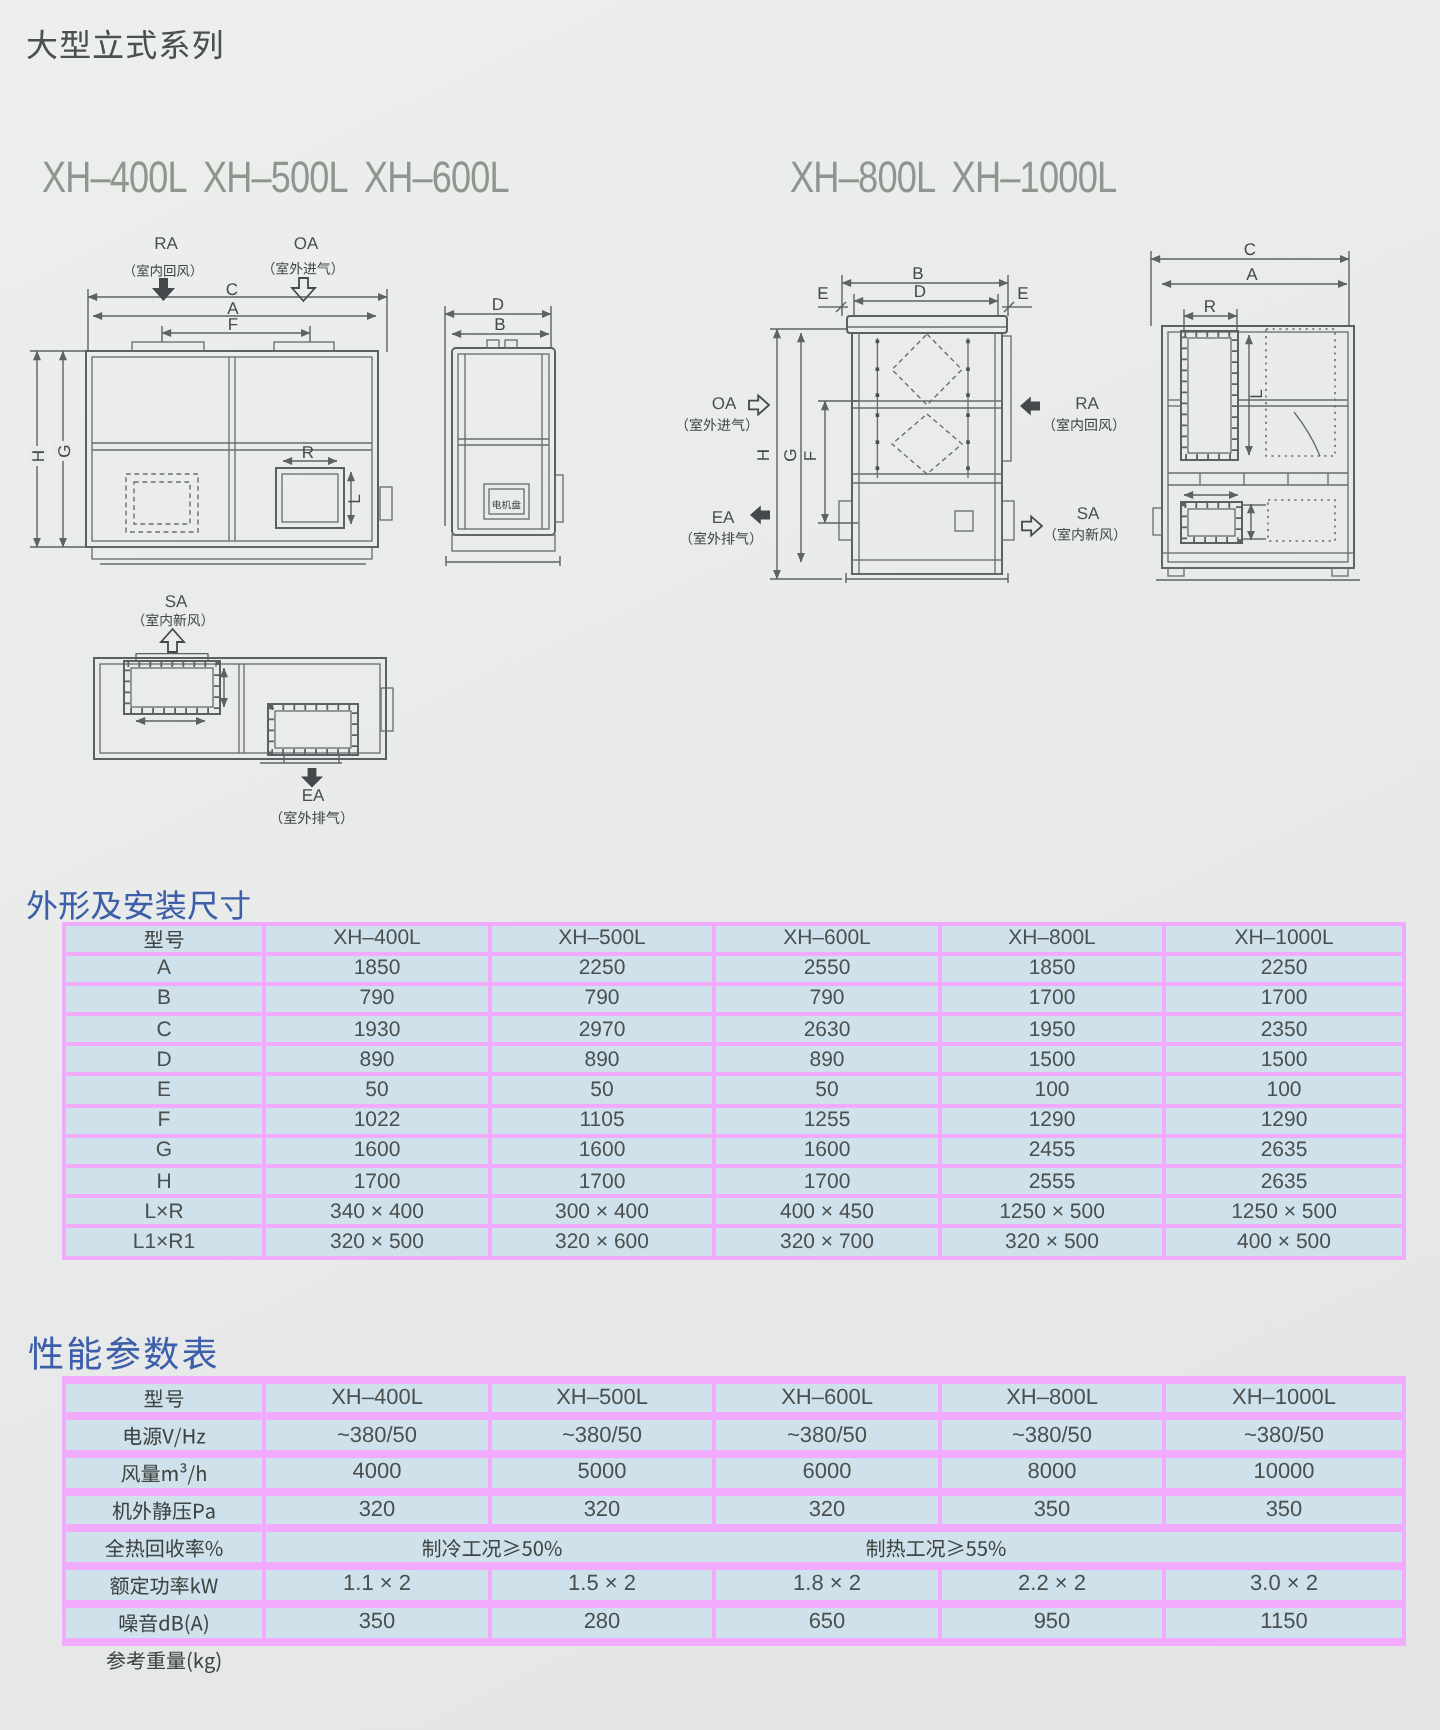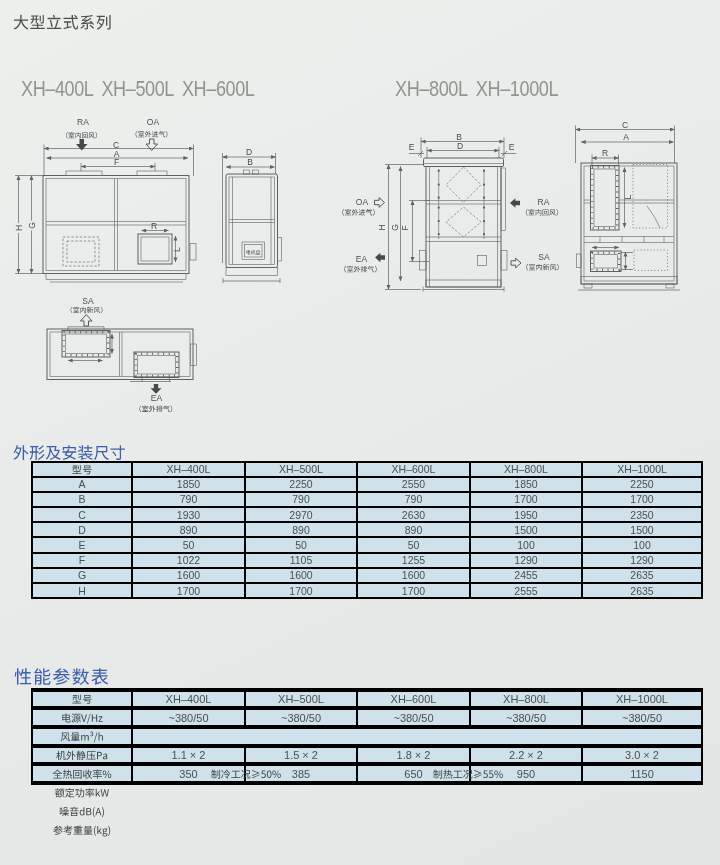--- a/index.html
+++ b/index.html
@@ -8,21 +8,21 @@
 svg{position:absolute;left:0;top:0}
 .ln{fill:none;stroke:#5b6062;stroke-width:1}
 .tn{fill:none;stroke:#666b6d;stroke-width:0.65}
 .dim{fill:none;stroke:#5d6263;stroke-width:0.7}
 .dsh{fill:none;stroke:#696e70;stroke-width:0.7;stroke-dasharray:2.4 1.8}
 .dot2{fill:none;stroke:#696e70;stroke-width:0.8;stroke-dasharray:1.1 2.2}
 .tick{fill:none;stroke:#5b6062;stroke-width:2.6;stroke-dasharray:0.9 4.6}
 .lab{font:8.5px "Liberation Sans",sans-serif;fill:#45494b;text-anchor:middle}
 .lab2{font:8.5px "Liberation Sans",sans-serif;fill:#4a4f50;text-anchor:middle}
 .lab3{font:8.5px "Liberation Sans",sans-serif;fill:#4a4f50;text-anchor:middle}
-table{position:absolute;border-collapse:separate;table-layout:fixed;z-index:2;background:#000000}
+table{position:absolute;border-collapse:separate;table-layout:fixed;z-index:2;background:#f0abfc}
 td{background:#cfe1ea;padding:0;text-align:center;vertical-align:middle;
 color:#4a504f;overflow:hidden;white-space:nowrap}
 #t1{left:31px;top:460.5px;border-spacing:2px;font-size:10.5px}
 #t1 td{height:13.2px}
 #t2{left:31px;top:687.7px;border-spacing:2px 4px;font-size:11px}
 #t2 td{height:14.7px}
 .sub{position:absolute;color:#8f958f;font-size:22px;letter-spacing:-0.5px;word-spacing:5px;z-index:2;transform-origin:0 50%}
 </style></head>
 <body>
 
@@ -105,20 +105,36 @@
         <td>2635</td>
       </tr>
 <tr>
         <td>H</td>
         <td>1700</td>
         <td>1700</td>
         <td>1700</td>
         <td>2555</td>
         <td>2635</td>
       </tr>
+<tr>
+        <td>L×R</td>
+        <td>340 × 400</td>
+        <td>300 × 400</td>
+        <td>400 × 450</td>
+        <td>1250 × 500</td>
+        <td>1250 × 500</td>
+      </tr>
+<tr>
+        <td>L1×R1</td>
+        <td>320 × 500</td>
+        <td>320 × 600</td>
+        <td>320 × 700</td>
+        <td>320 × 500</td>
+        <td>400 × 500</td>
+      </tr>
 </tbody>
   </table>
 
 <table id="t2">
     <colgroup>
       <col style="width:98px">
       <col style="width:111px">
       <col style="width:110px">
       <col style="width:111px">
       <col style="width:110px">
@@ -136,34 +152,50 @@
 <tr>
         <td></td>
         <td>~380/50</td>
         <td>~380/50</td>
         <td>~380/50</td>
         <td>~380/50</td>
         <td>~380/50</td>
       </tr>
 <tr>
         <td></td>
+        <td>4000</td>
+        <td>5000</td>
+        <td>6000</td>
+        <td>8000</td>
+        <td>10000</td>
+      </tr>
+<tr>
+        <td></td>
+        <td>320</td>
+        <td>320</td>
+        <td>320</td>
+        <td>350</td>
+        <td>350</td>
+      </tr>
+<tr>
+        <td></td>
         <td colspan="5"></td>
       </tr>
 <tr>
         <td></td>
         <td>1.1 × 2</td>
         <td>1.5 × 2</td>
         <td>1.8 × 2</td>
         <td>2.2 × 2</td>
         <td>3.0 × 2</td>
       </tr>
 <tr>
         <td></td>
         <td>350</td>
-        <td>385</td>
+        <td>280</td>
         <td>650</td>
         <td>950</td>
         <td>1150</td>
       </tr>
 </tbody>
   </table>
 
 <svg width="720" height="865" viewBox="0 0 720 865" style="z-index:3">
 <defs>
 <path id="g0025" d="M31 43Q23 43 18 47Q12 51 9 59Q6 66 6 78Q6 89 9 96Q12 104 18 108Q23 112 31 112Q38 112 44 108Q50 104 53 96Q56 89 56 78Q56 66 53 59Q50 51 44 47Q38 43 31 43ZM31 51Q37 51 41 58Q45 65 45 78Q45 91 41 97Q37 103 31 103Q25 103 21 97Q17 91 17 78Q17 65 21 58Q25 51 31 51ZM34 -2 95 112H104L44 -2ZM108 -2Q100 -2 95 2Q89 6 86 14Q83 22 83 33Q83 44 86 52Q89 59 95 63Q100 67 108 67Q115 67 121 63Q127 59 130 52Q133 44 133 33Q133 22 130 14Q127 6 121 2Q115 -2 108 -2ZM108 7Q114 7 118 13Q122 20 122 33Q122 46 118 52Q114 59 108 59Q101 59 97 52Q93 46 93 33Q93 20 97 13Q101 7 108 7Z"></path>

